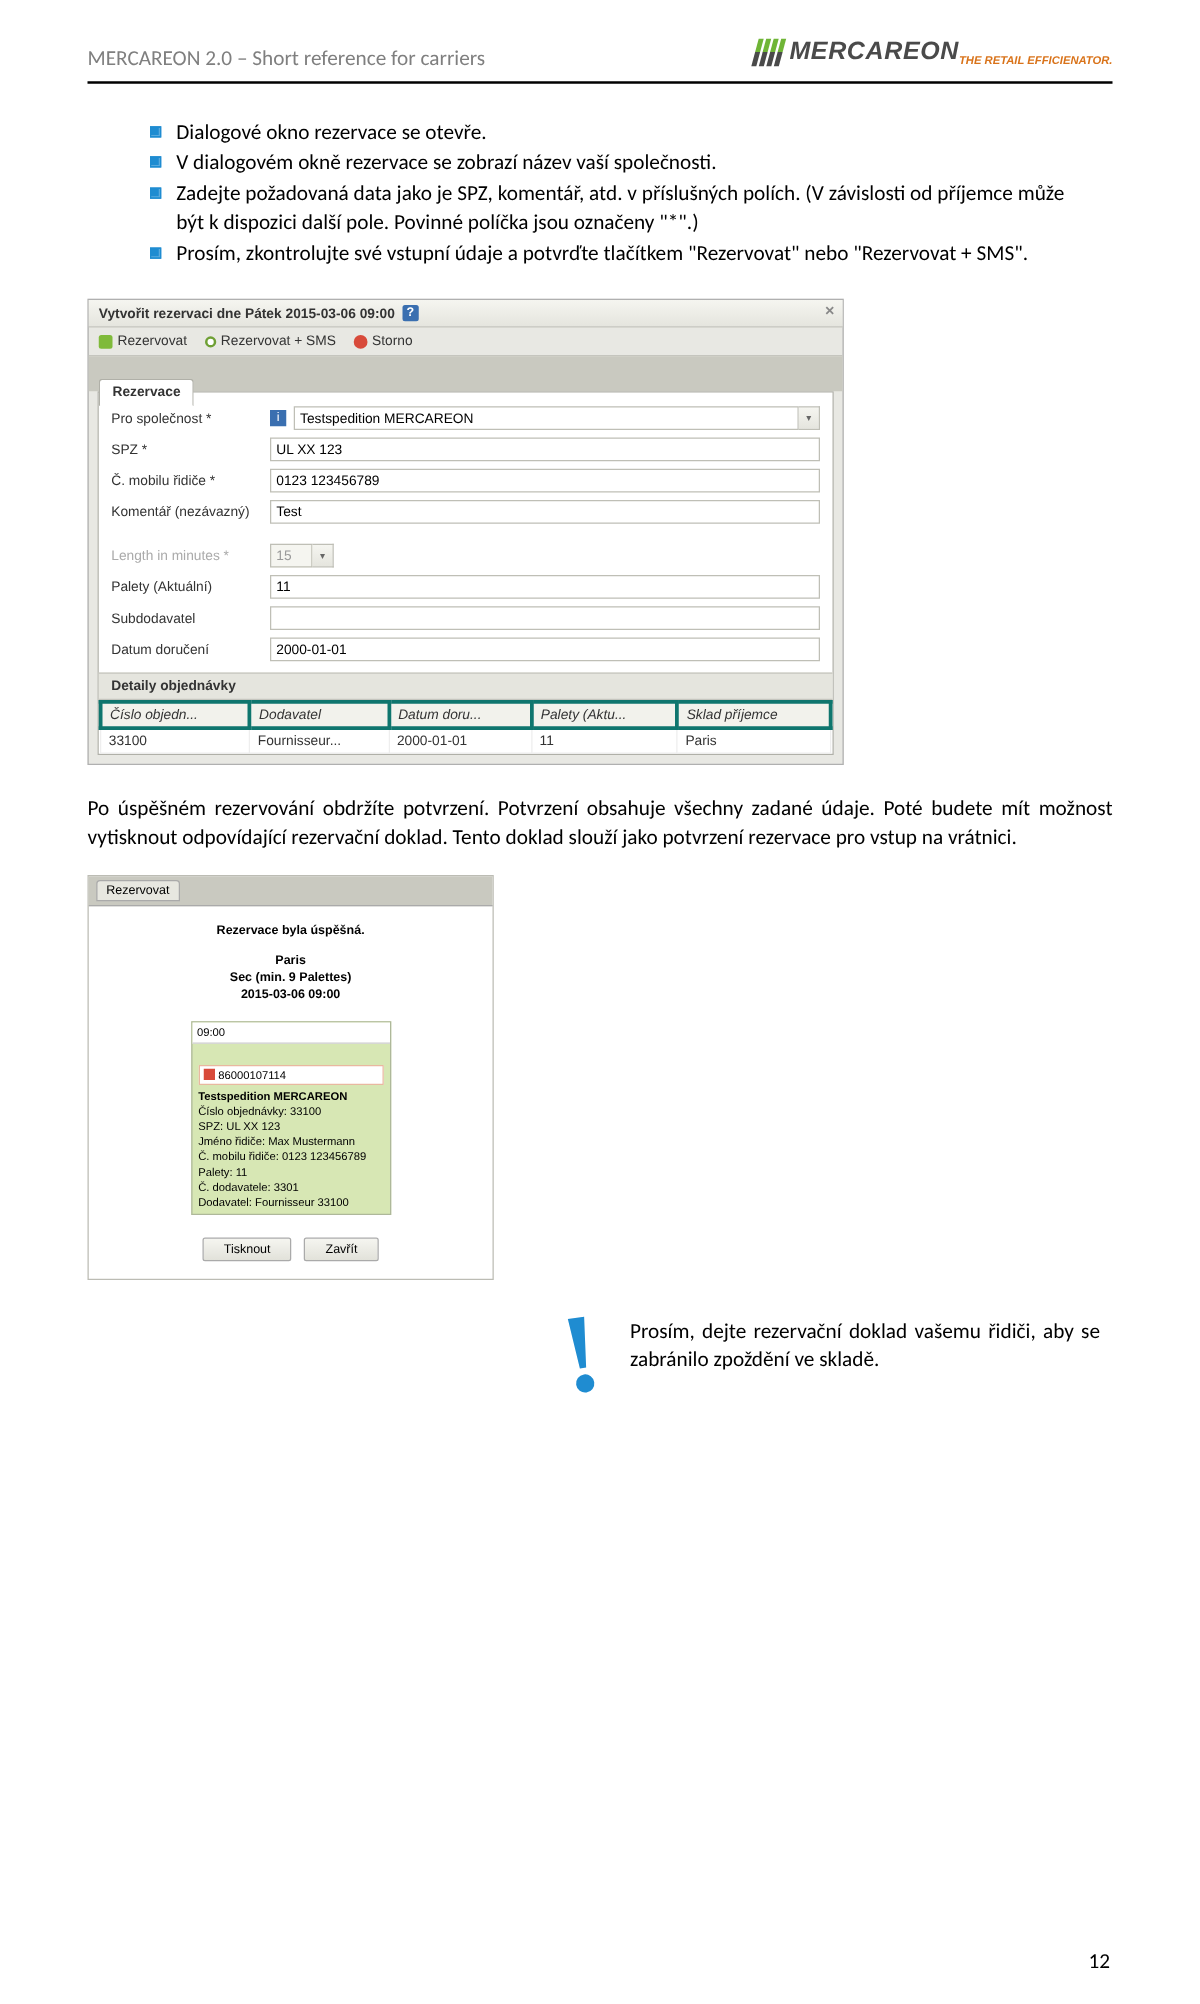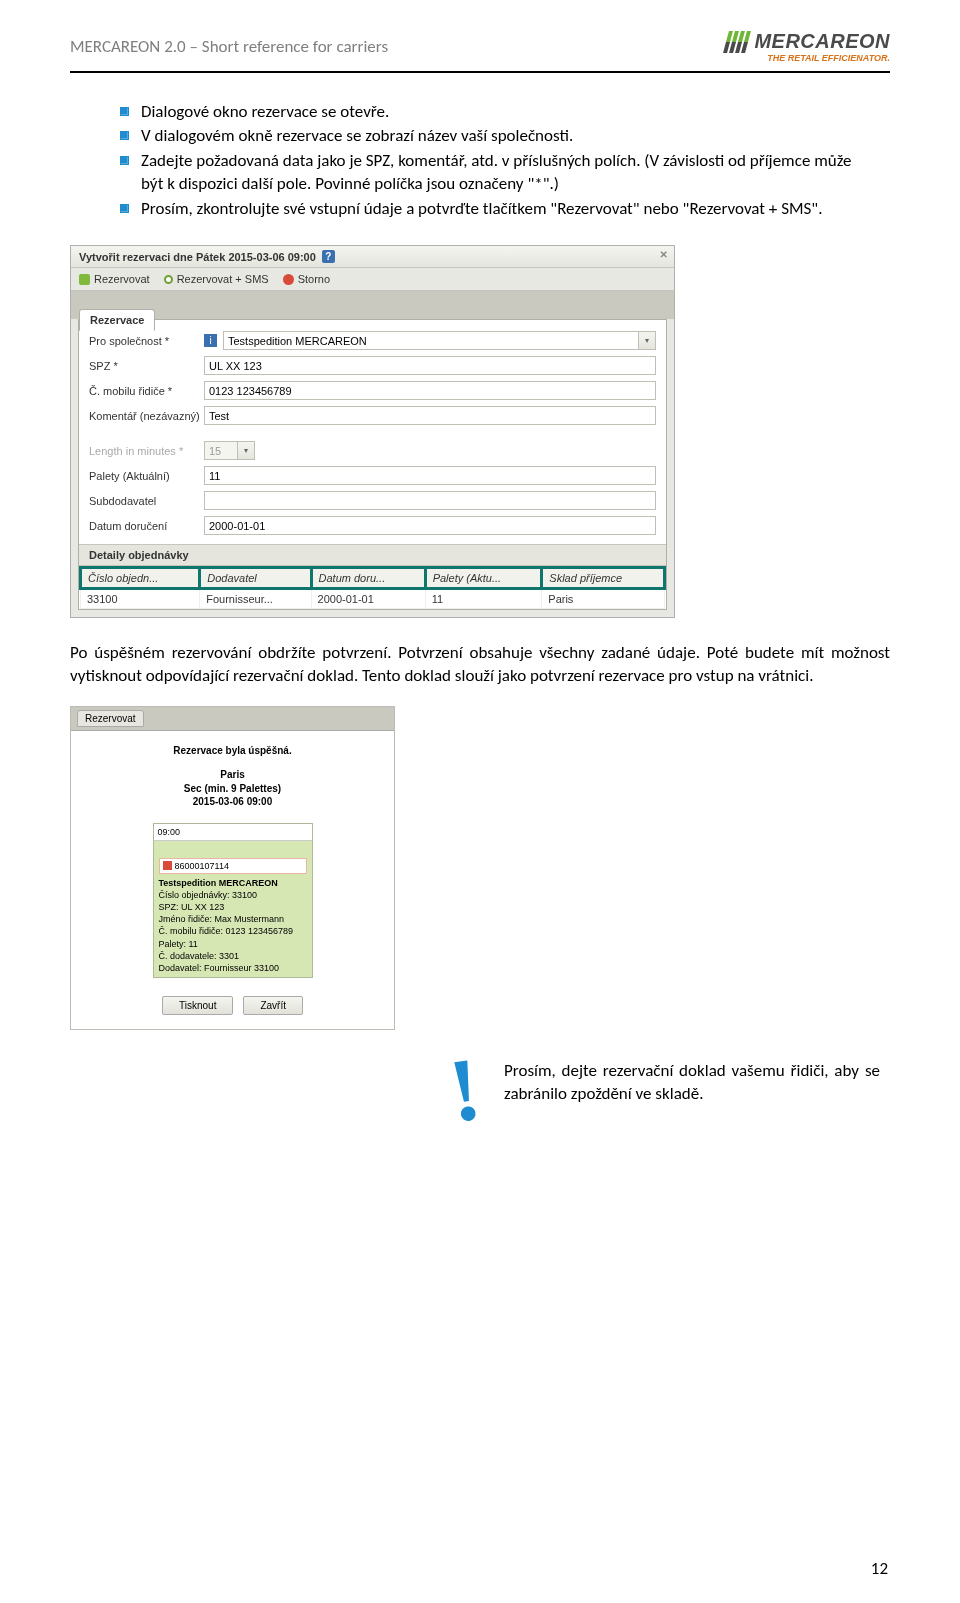--- a/index.html
+++ b/index.html
@@ -23,21 +23,21 @@
     font-size: 17px;
     margin-top: 6px;
   }
   .header-line {
     height: 1.5px;
     background: #000;
     margin-bottom: 28px;
   }
   .logo {
     display: flex;
-    flex-direction: column;
+    flex-direction: row;
     align-items: flex-end;
   }
   .logo-row {
     display: flex;
     align-items: center;
     gap: 6px;
   }
   .logo-bars {
     display: flex;
     gap: 2px;
@@ -162,21 +162,21 @@
     border: 1px solid #b0b0a8;
     margin: 0 7px 7px 7px;
     padding: 8px 0 0 0;
   }
   .sf-row {
     display: flex;
     align-items: center;
     padding: 3px 10px;
   }
   .sf-label {
-    width: 115px;
+    width: 127px;
     font-size: 11px;
   }
   .sf-info {
     width: 13px; height: 13px;
     background: #3a6fb0;
     color: #fff;
     font-size: 10px;
     display: inline-flex;
     align-items: center;
     justify-content: center;

